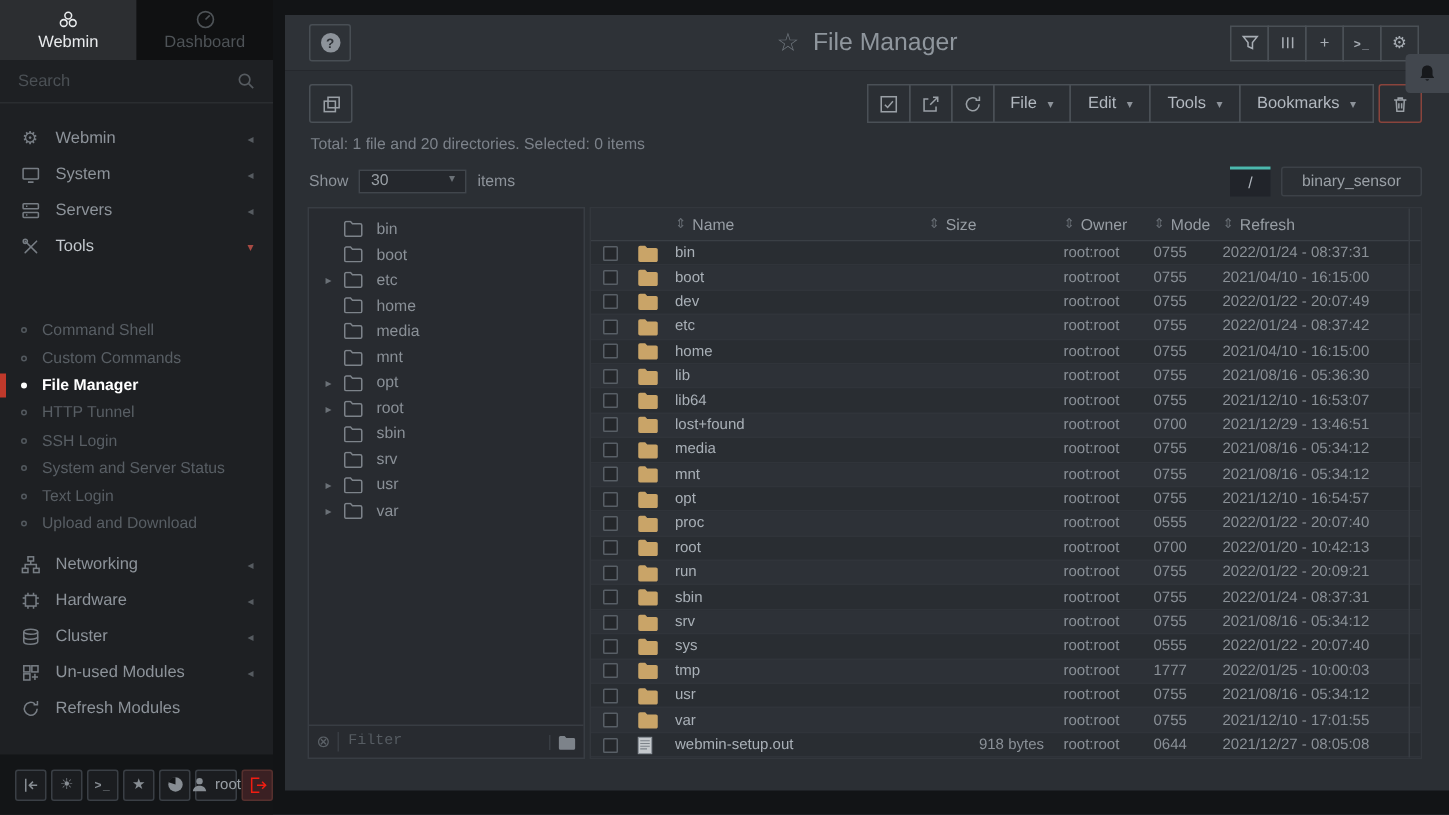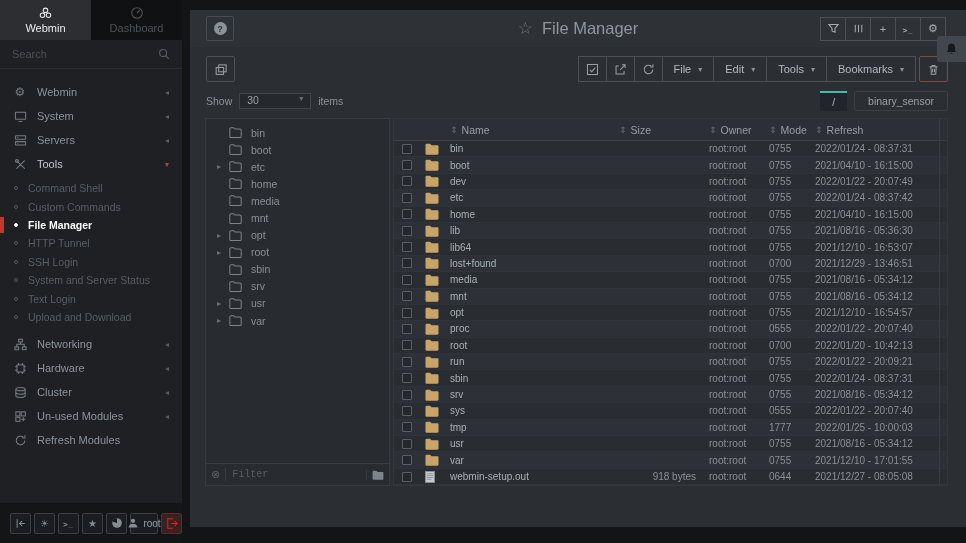--- a/index.html
+++ b/index.html
@@ -18,21 +18,21 @@
   .search-row{height:29px;display:flex;align-items:center;border-bottom:1px solid #2a2d30;padding:0 12px;}
   .search-row input{flex:1;background:transparent;border:0;outline:none;color:#9aa0a6;font-size:11px;font-family:inherit;}
   .search-row input::placeholder{color:#4b5055;}
   .search-row .ic{color:#565b60;}
   .menu{padding-top:11px;}
   .menu-item{height:24px;display:flex;align-items:center;padding:0 13px;color:#8d939a;font-size:11px;position:relative;}
   .menu-item .mi-icon{width:14px;margin-right:10px;color:#777d84;font-size:12px;display:flex;justify-content:center;}
   .menu-item .mi-caret{margin-left:auto;font-size:8px;color:#565b60;}
   .menu-item .mi-caret.open{color:#a84a43;}
   .menu-item.open{color:#c3c8cd;}
-  .submenu{padding:3px 0 6px 0;}
+  .submenu{padding:3px 0 6px 0;margin-top:32px;}
   .submenu-item{height:18.4px;display:flex;align-items:center;padding-left:14px;color:#585e64;font-size:10.5px;position:relative;}
   .submenu-item .dot{width:4px;height:4px;border:1px solid #53595f;border-radius:50%;margin-right:10px;flex:none;}
   .submenu-item .smi-label{white-space:nowrap;}
   .submenu-item.active{color:#ffffff;font-weight:bold;}
   .submenu-item.active .dot{background:#ffffff;border-color:#ffffff;}
   .submenu-item.active::before{content:"";position:absolute;left:0;top:1px;bottom:1px;width:4px;background:#c0392b;}
   .sidebar-bottom{position:absolute;left:0;right:0;bottom:0;height:40px;background:#131517;display:flex;align-items:center;padding-left:10px;gap:3px;}
   .fbtn{min-width:21px;height:21px;border:1px solid #3a3f45;color:#878d93;display:flex;align-items:center;justify-content:center;
         padding:0 4px;font-size:10px;border-radius:2px;background:#1b1d20;}
   .fbtn-label{margin-left:4px;color:#9aa0a6;font-size:10px;}
@@ -416,20 +416,21 @@
           </button>
           <button class="tbtn icon-only danger">
             <span class="ic">
               <svg width="13" height="13" viewBox="0 0 14 14" fill="none" stroke="currentColor" stroke-width="1.1">
                 <path d="M2.6 4h8.8M5.5 4V2.6h3V4M4.1 4l.5 8h4.8l.5-8M6 6.2v3.8M8 6.2v3.8"></path>
               </svg>
             </span>
           </button>
         </div>
     </div>
+    <div class="total-row">Total: 1 file and 20 directories. Selected: 0 items</div>
     <div class="controls-row">
       <div class="show-group">
         <span>Show</span>
         <div class="select">
           <span>30</span>
           <span class="caret">▾</span>
         </div>
         <span>items</span>
       </div>
       <div class="breadcrumb">

